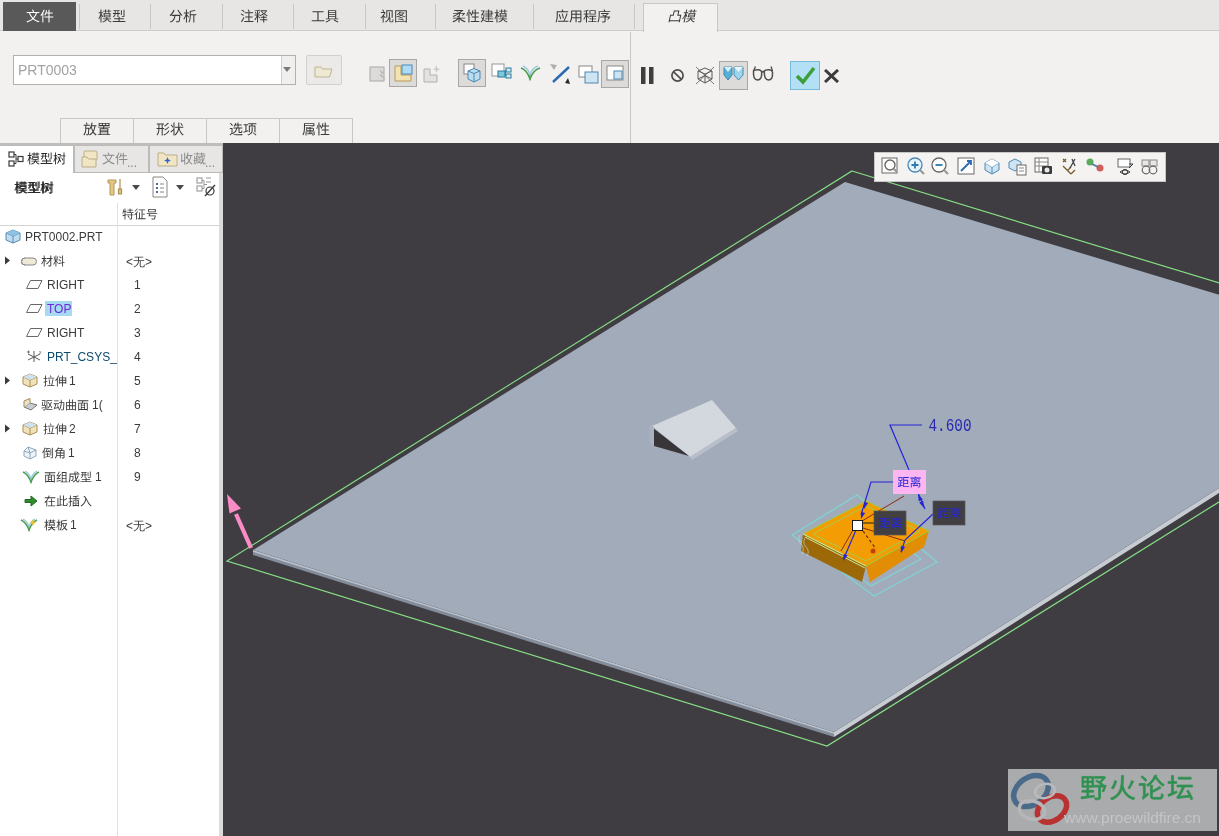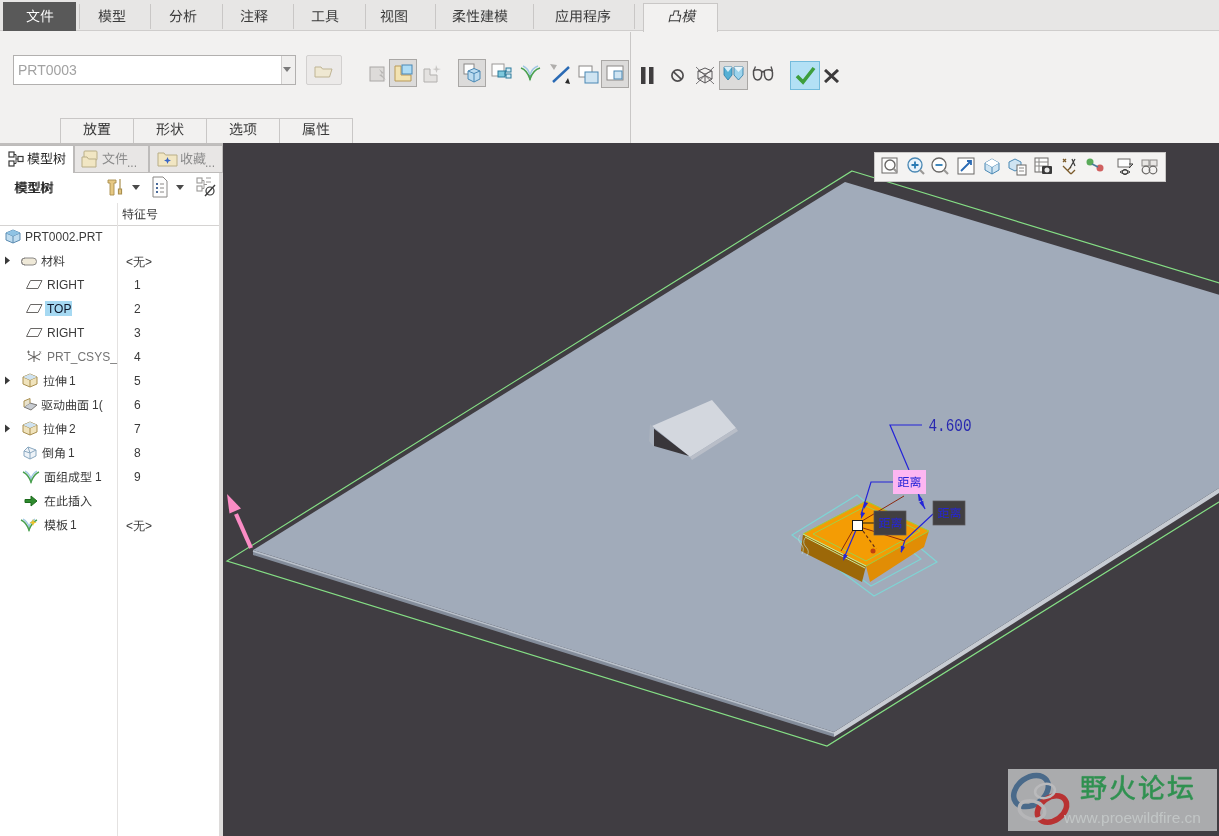--- a/index.html
+++ b/index.html
@@ -325,33 +325,33 @@
 <div class="abs" style="left:126px;top:254px;font-size:12px;color:#3a3a3a;">&lt;无&gt;</div>
 <svg class="abs" style="left:26px;top:279px" width="17" height="11">
     <path d="M4.5 1.5 L16 1.5 L12 9.5 L0.5 9.5 Z" fill="#fdfdfd" stroke="#6a6866"></path>
   </svg>
 <div class="abs" style="left:47px;top:278px;font-size:12px;color:#3a3a3a;">RIGHT</div>
 <div class="abs" style="left:134px;top:278px;font-size:12px;color:#3a3a3a;">1</div>
 <svg class="abs" style="left:26px;top:303px" width="17" height="11">
     <path d="M4.5 1.5 L16 1.5 L12 9.5 L0.5 9.5 Z" fill="#fdfdfd" stroke="#6a6866"></path>
   </svg>
 <div class="abs" style="left:45px;top:301px;width:27px;height:15px;background:#a6d9f2;"></div>
-<div class="abs" style="left:47px;top:302px;font-size:12px;color:#0f172a;">TOP</div>
+<div class="abs" style="left:47px;top:302px;font-size:12px;color:#6d28d9;">TOP</div>
 <div class="abs" style="left:134px;top:302px;font-size:12px;color:#3a3a3a;">2</div>
 <svg class="abs" style="left:26px;top:327px" width="17" height="11">
     <path d="M4.5 1.5 L16 1.5 L12 9.5 L0.5 9.5 Z" fill="#fdfdfd" stroke="#6a6866"></path>
   </svg>
 <div class="abs" style="left:47px;top:326px;font-size:12px;color:#3a3a3a;">RIGHT</div>
 <div class="abs" style="left:134px;top:326px;font-size:12px;color:#3a3a3a;">3</div>
 <svg class="abs" style="left:26px;top:349px" width="17" height="15">
     <path d="M8 2 L8 13 M2 5 L14 11 M14 5 L2 11" stroke="#5a5856" fill="none"></path>
     <path d="M1 3 L4 3 M2.5 1.5 L2.5 4.5" stroke="#5a5856" stroke-width="0.8"></path>
     <text x="13" y="5" font-size="5" fill="#5a5856">x</text>
   </svg>
-<div class="abs" style="left:47px;top:350px;font-size:12px;color:#737373;">PRT_CSYS_</div>
+<div class="abs" style="left:47px;top:350px;font-size:12px;color:#0c4a6e;">PRT_CSYS_</div>
 <div class="abs" style="left:134px;top:350px;font-size:12px;color:#3a3a3a;">4</div>
 <svg class="abs" style="left:4px;top:376px" width="7" height="9">
     <path d="M1 0.5 L6 4.5 L1 8.5 Z" fill="#3a3a3a"></path>
   </svg>
 <svg class="abs" style="left:22px;top:373px" width="16" height="15">
     <path d="M1 4 L8 1 L15 4 L15 11 L8 14 L1 11 Z" fill="#f0e3bc" stroke="#a98f4f"></path>
     <path d="M1 4 L8 7 L15 4 M8 7 L8 14" fill="none" stroke="#a98f4f"></path>
     <path d="M1 4 L8 1 L15 4 L8 7 Z" fill="#cfe2f0"></path>
   </svg>
 <svg style="position:absolute;left:43px;top:375px;" width="24" height="12" viewBox="0 0 2000 1000" fill="#3a3a3a">

